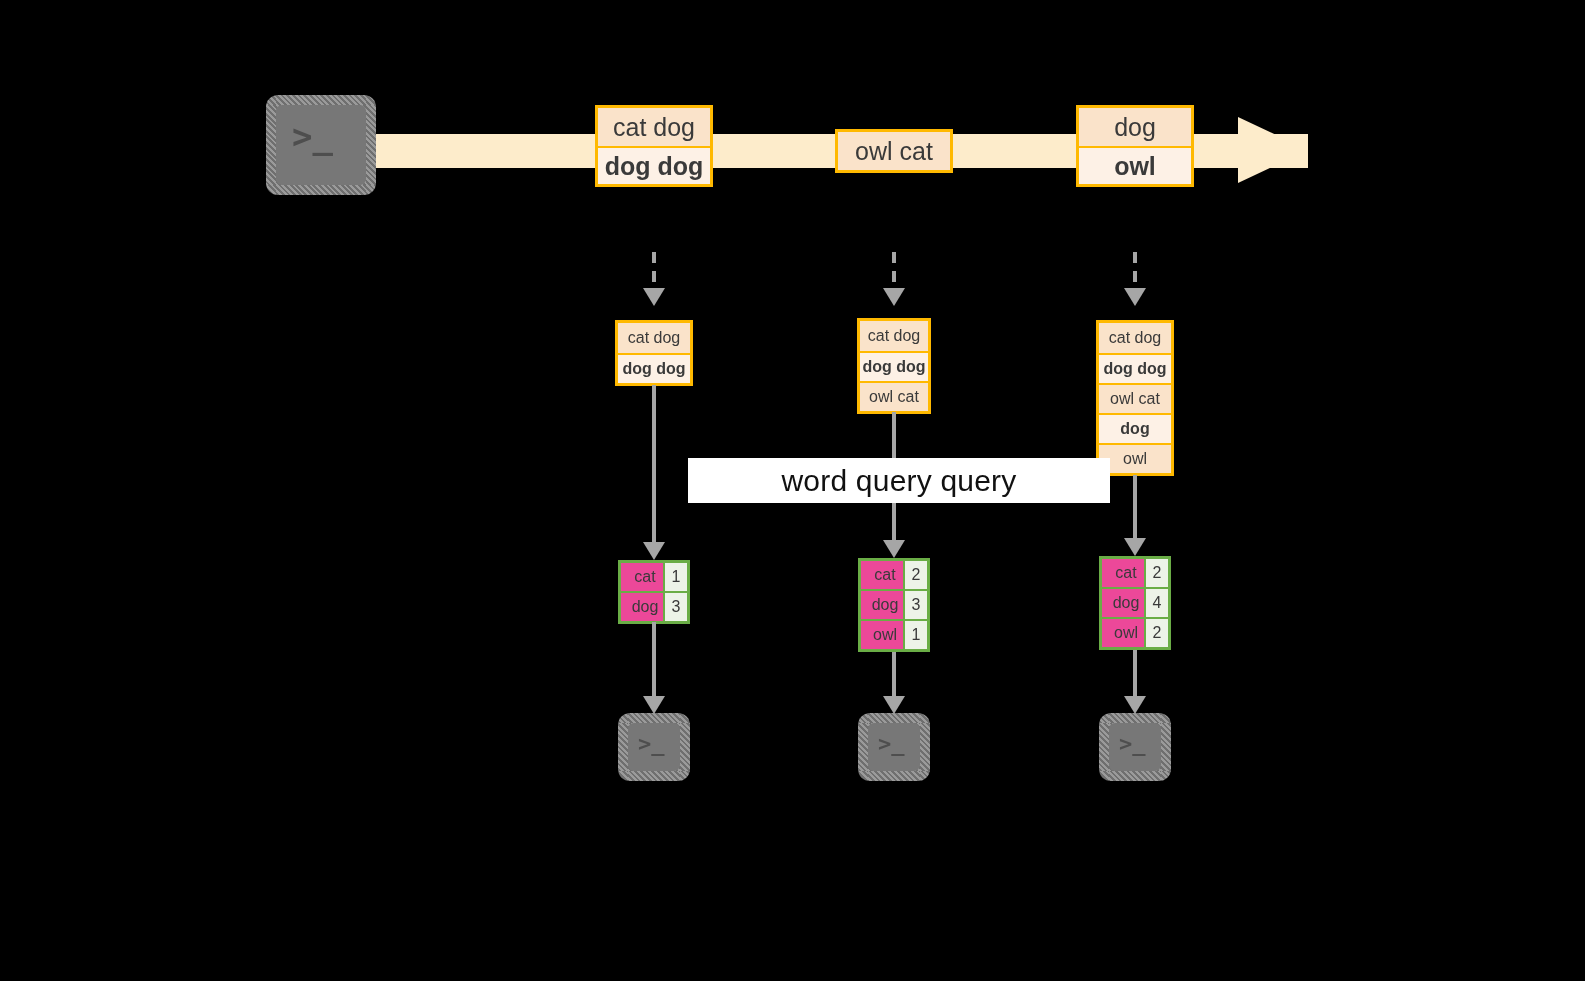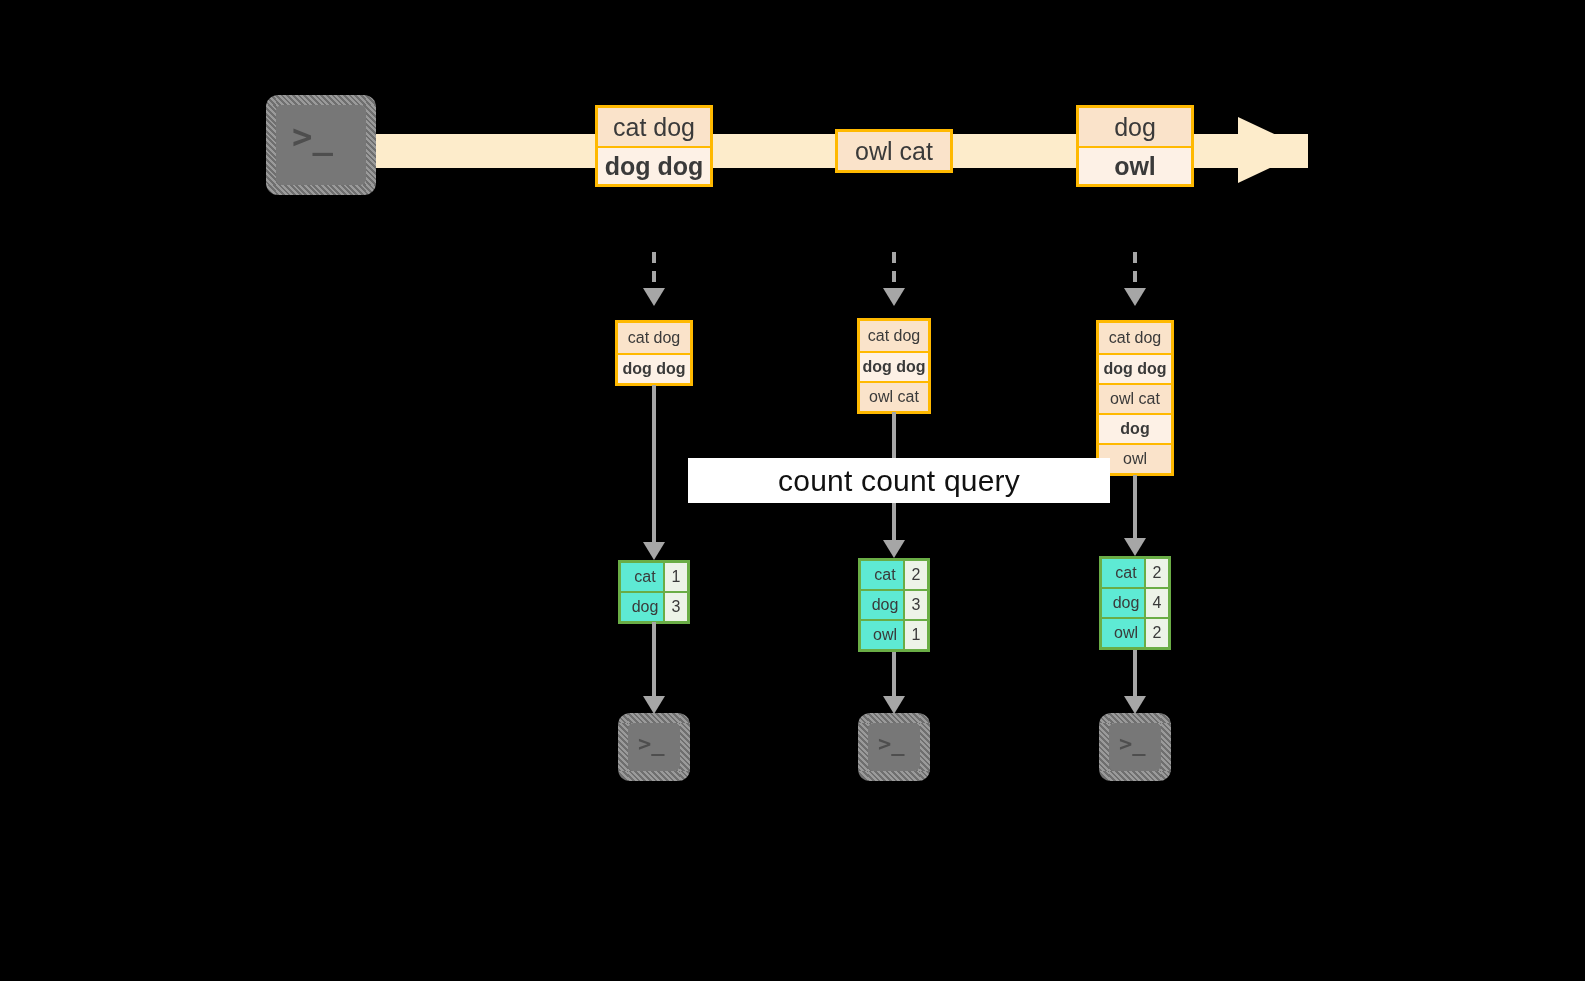--- a/index.html
+++ b/index.html
@@ -40,21 +40,21 @@
   
   .small .ocell{height:30px;font-size:16px;}
 
   
   .gtable{position:absolute;box-sizing:border-box;border:3px solid #6aad46;
     display:flex;flex-direction:column;background:#6aad46;}
   .grow{display:flex;}
   .grow + .grow{border-top:2px solid #6aad46;}
   .gcell{box-sizing:border-box;height:28px;display:flex;align-items:center;
     justify-content:center;color:#3a3a3a;font-size:16px;}
-  .gcell.k{background:#5eead4;padding-left:6px;}
+  .gcell.k{background:#ec4899;padding-left:6px;}
   .gcell.v{background:#edf3e8;border-left:2px solid #6aad46;}
 
   
   .vline{position:absolute;width:4px;background:#a6a6a6;}
   .vhead{position:absolute;width:0;height:0;border-left:11px solid transparent;
     border-right:11px solid transparent;border-top:18px solid #a6a6a6;}
   .dash{position:absolute;width:4px;background:
     repeating-linear-gradient(to bottom,#a6a6a6 0 11px,transparent 11px 19px);}
 
   
@@ -189,16 +189,16 @@
   <div class="vline" style="left:1133px;top:650px;height:52px;"></div>
   <div class="vhead" style="left:1124px;top:696px;"></div>
 
   <div class="term term-bot" style="left:1099px;top:713px;">
     <div class="term-inner">
       <div class="term-glyph">&gt;_</div>
     </div>
   </div>
 
   <div class="banner">
-    <span>count count query</span>
+    <span>word query query</span>
   </div>
 
 </div>
 
 </body></html>

